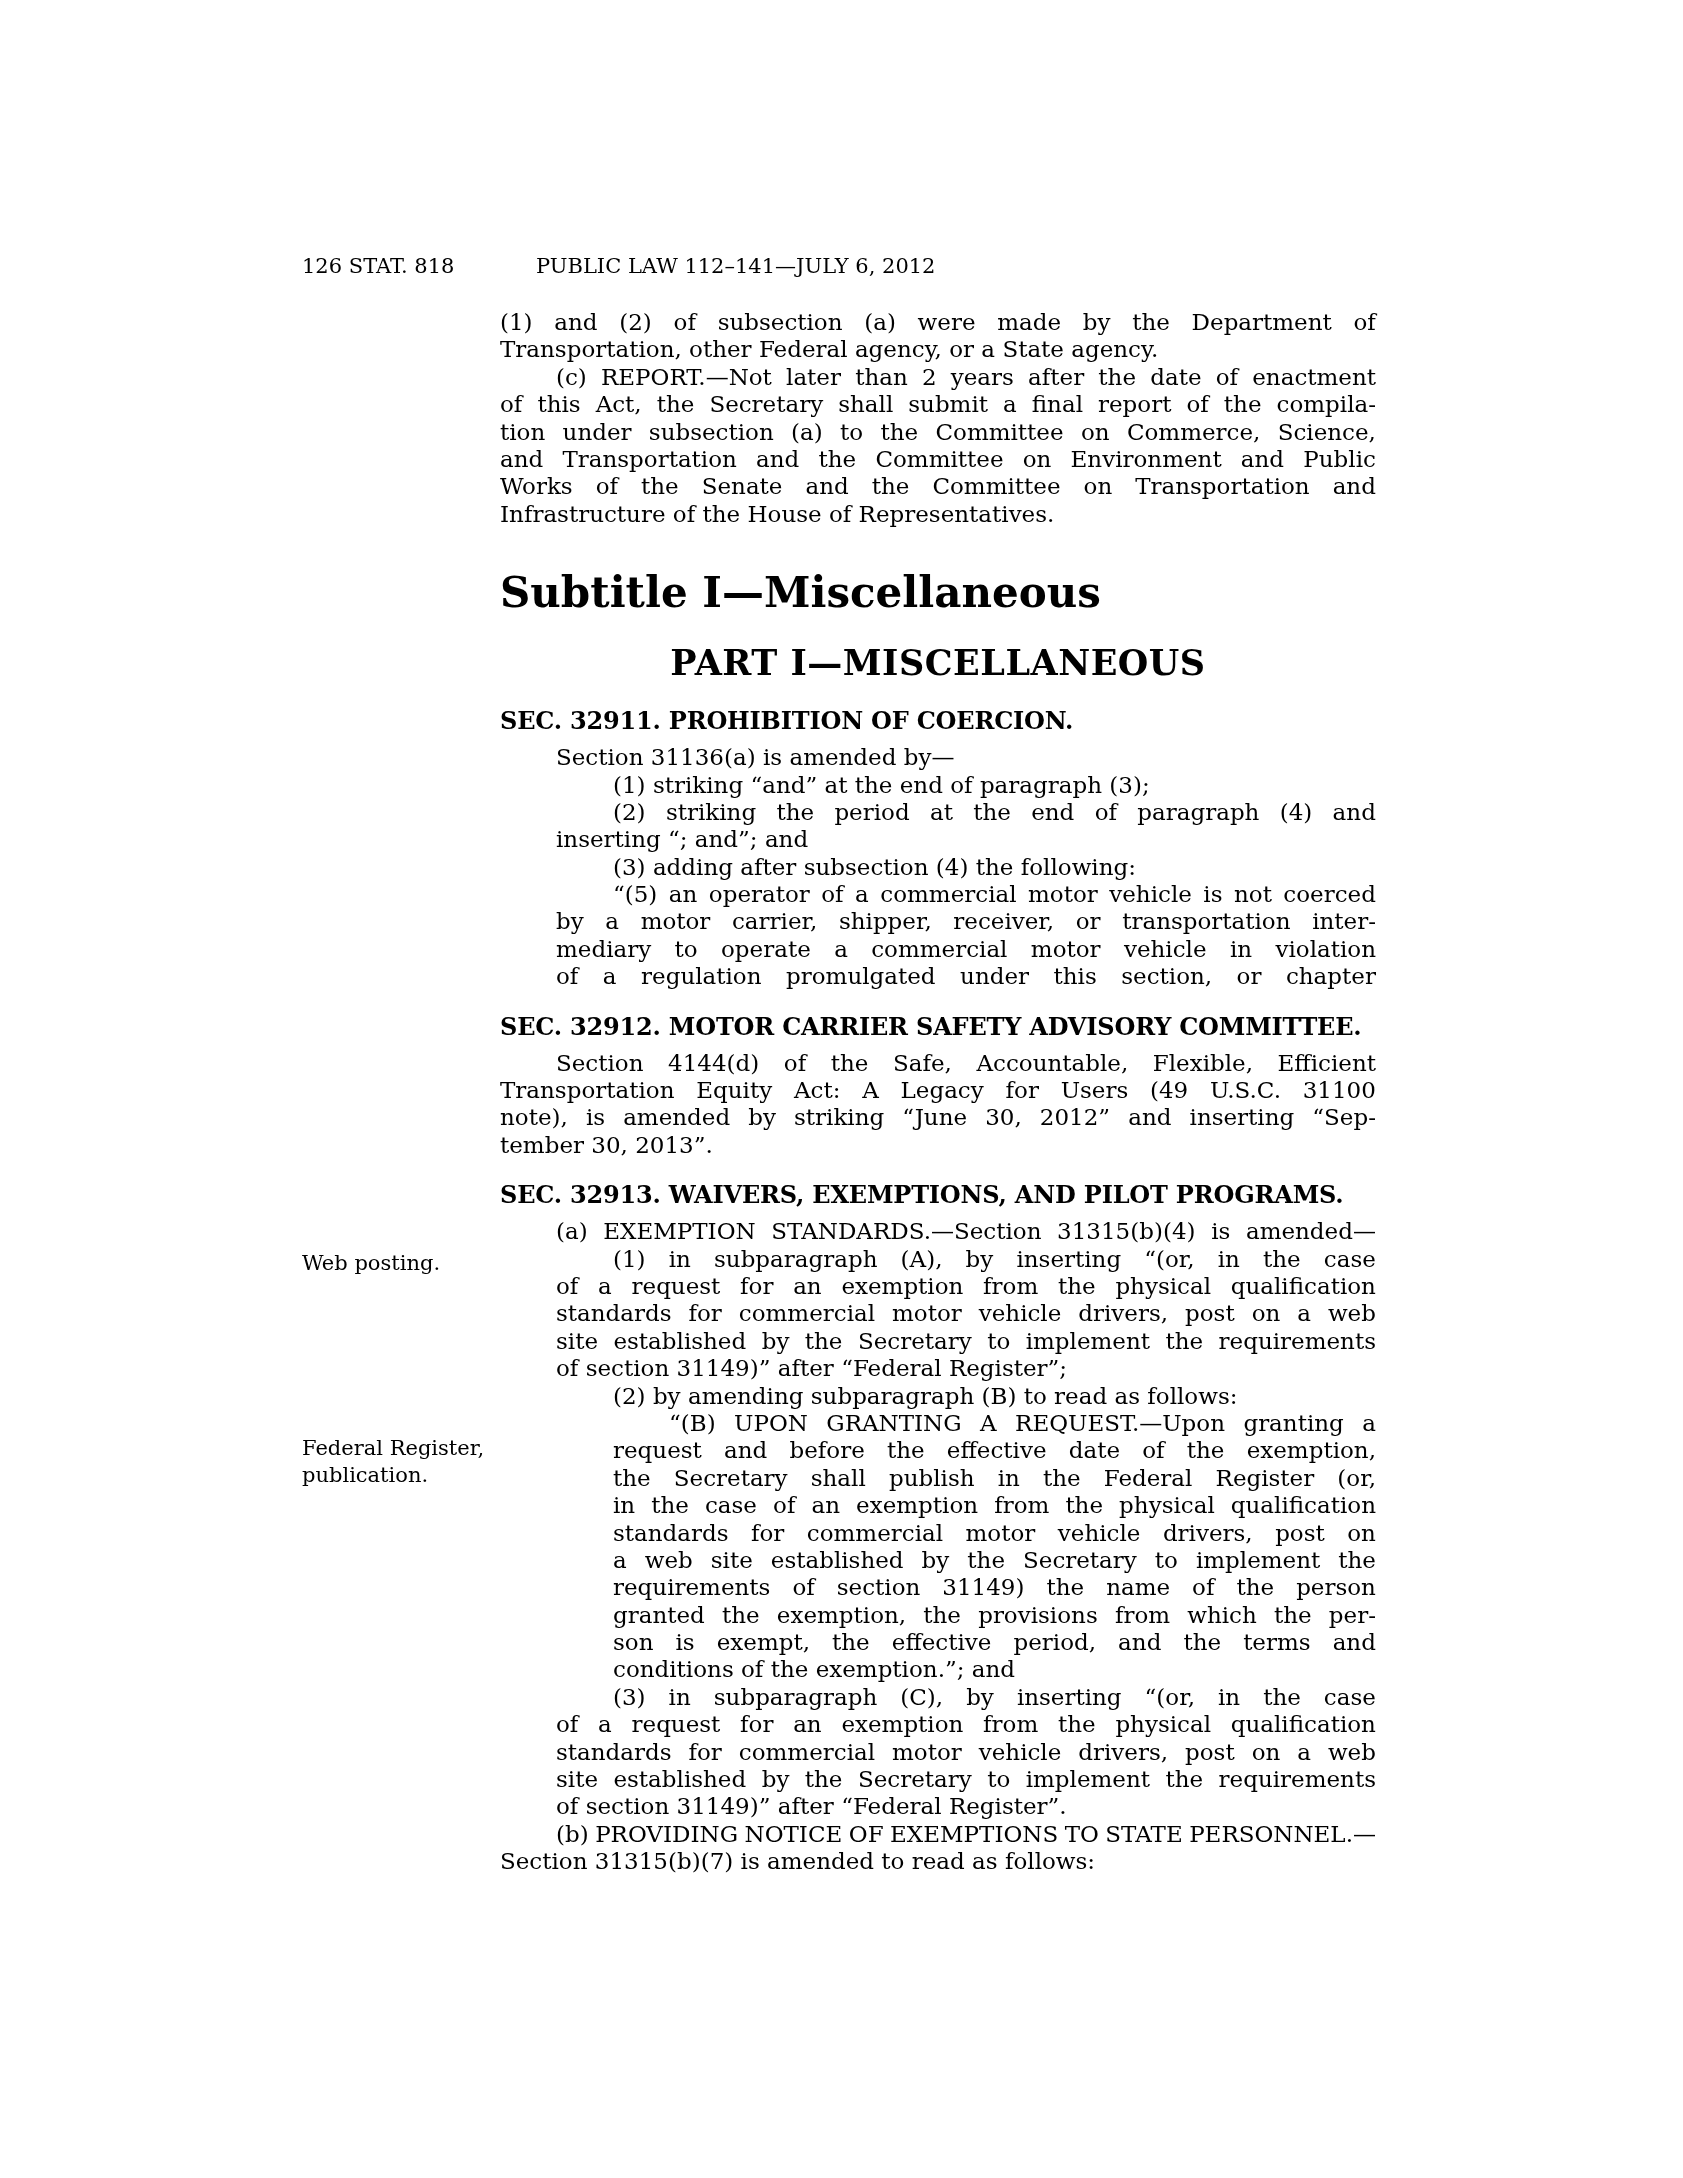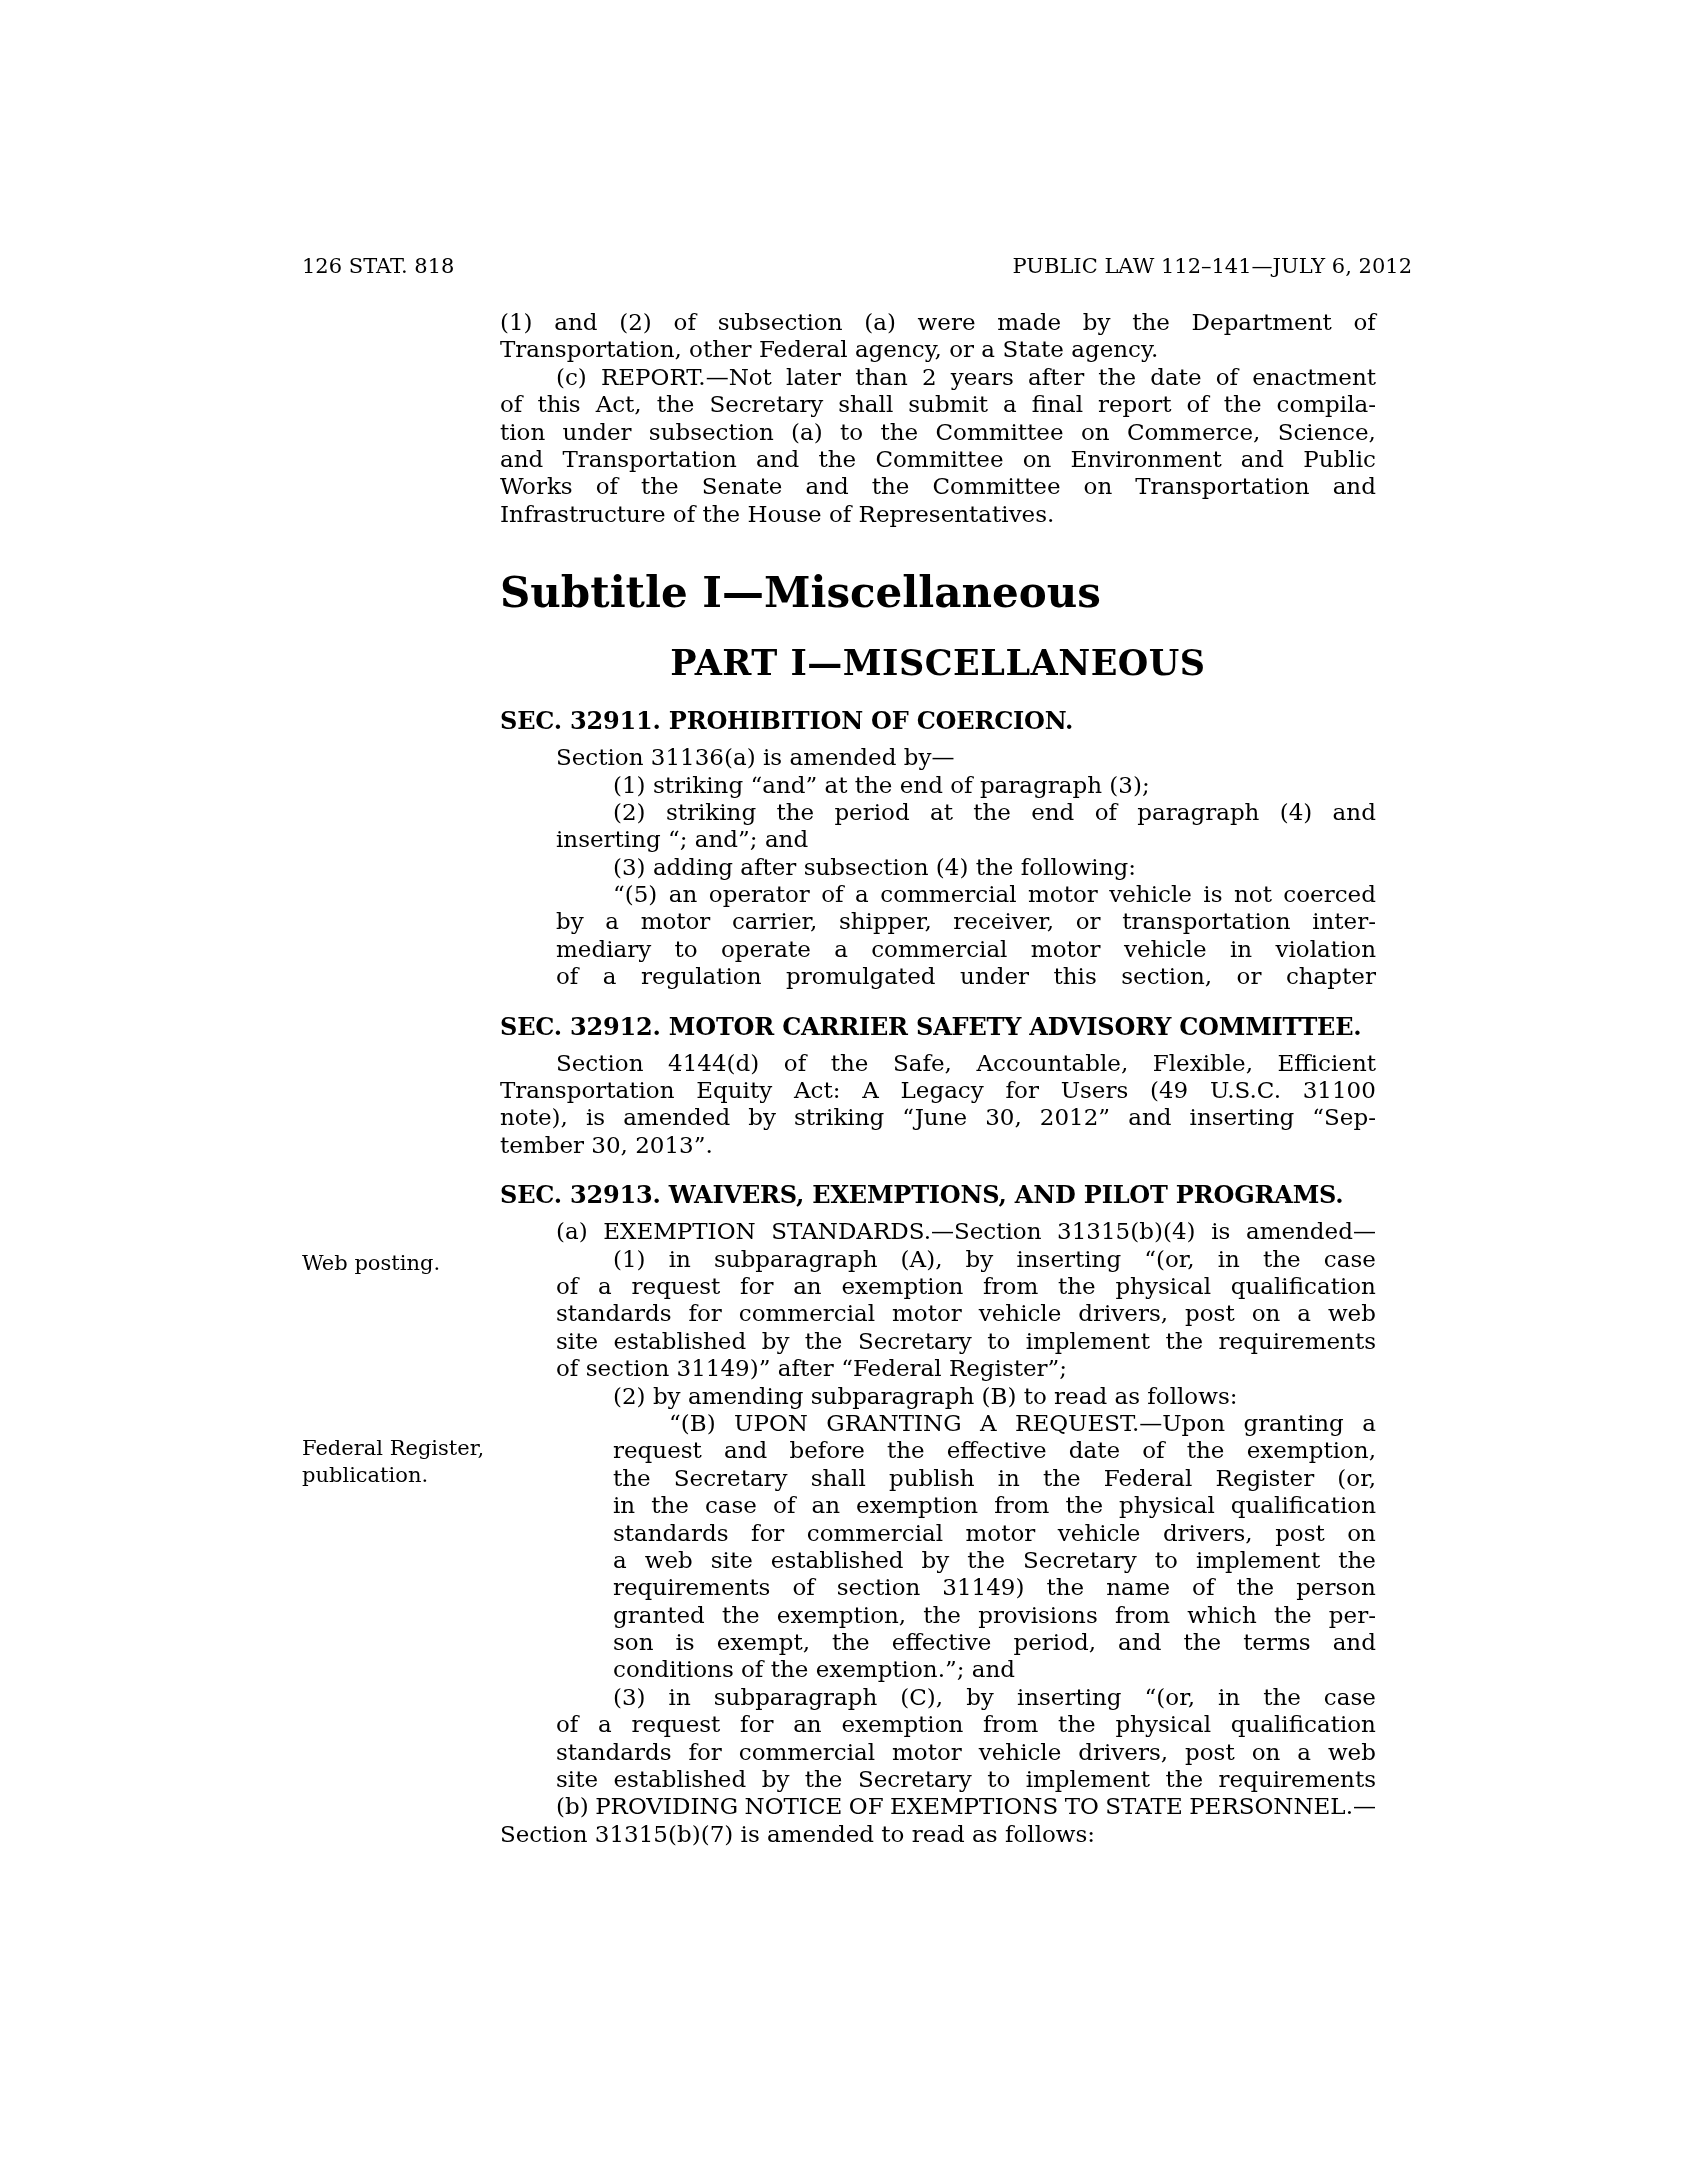--- a/index.html
+++ b/index.html
@@ -13,21 +13,21 @@
     overflow: hidden;
   }
   .running-head {
     position: absolute;
     top: 249px;
     font-size: 21px;
     line-height: 34px;
     white-space: nowrap;
   }
   #stat-number { left: 302px; }
-  #law-title { left: 500px; width: 876px; text-align: right; white-space: nowrap; padding-left: 36px; }
+  #law-title { left: 500px; width: 876px; text-align: left; white-space: nowrap; padding-left: 36px; }
 
   #body-column {
     position: absolute;
     left: 500px;
     top: 309px;
     width: 876px;
   }
   .line {
     font-size: 23px;
     line-height: 27.4px;
@@ -461,20 +461,21 @@
         <span>site</span>
         <span>established</span>
         <span>by</span>
         <span>the</span>
         <span>Secretary</span>
         <span>to</span>
         <span>implement</span>
         <span>the</span>
         <span>requirements</span>
       </div>
+      <div class="line i1">of section 31149)” after “Federal Register”.</div>
       <div class="line i1 justify">
         <span>(b)</span>
         <span>PROVIDING</span>
         <span>NOTICE</span>
         <span>OF</span>
         <span>EXEMPTIONS</span>
         <span>TO</span>
         <span>STATE</span>
         <span>PERSONNEL.—</span>
       </div>

